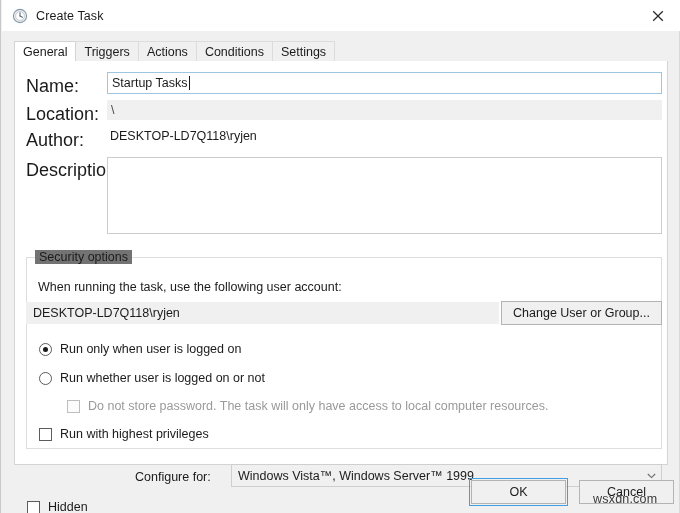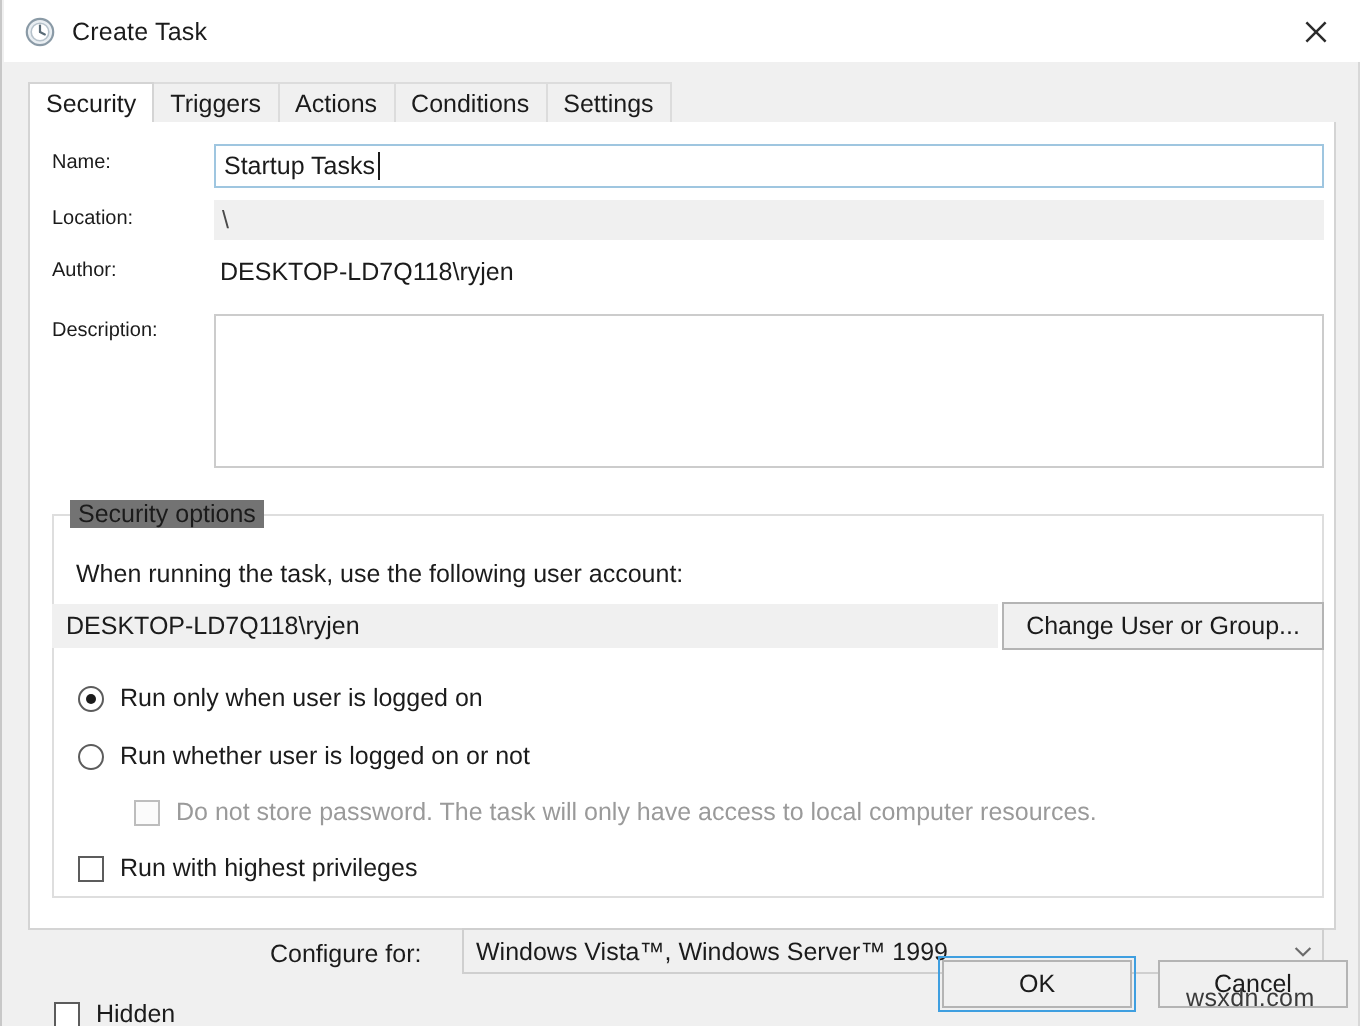--- a/index.html
+++ b/index.html
@@ -116,21 +116,21 @@
     height: 404px;
     background: #ffffff;
     border: 1px solid #d4d4d4;
     border-top: none;
     box-sizing: border-box;
   }
 
   
   .field-label {
     position: absolute;
-    font-size: 10px;
+    font-size: 18px;
     color: #1b1b1b;
     white-space: nowrap;
   }
   .lbl-name     { left: 11px; top: 15px; }
   .lbl-location { left: 11px; top: 43px; }
   .lbl-author   { left: 11px; top: 69px; }
   .lbl-desc     { left: 11px; top: 99px; }
 
   .input-name {
     position: absolute;
@@ -392,21 +392,21 @@
     <span class="titlebar-spacer"></span>
     <span class="close-btn">
       <svg width="12" height="12" viewBox="0 0 12 12">
         <line x1="1.2" y1="1.2" x2="10.8" y2="10.8" stroke="#2b2b2b" stroke-width="1.25"></line>
         <line x1="10.8" y1="1.2" x2="1.2" y2="10.8" stroke="#2b2b2b" stroke-width="1.25"></line>
       </svg>
     </span>
   </div>
 
   <div class="tabstrip">
-    <div class="tab active">Security</div>
+    <div class="tab active">General</div>
     <div class="tab">Triggers</div>
     <div class="tab">Actions</div>
     <div class="tab">Conditions</div>
     <div class="tab">Settings</div>
   </div>
 
   <div class="panel">
 
     <div class="field-label lbl-name">Name:</div>
     <div class="input-name">

